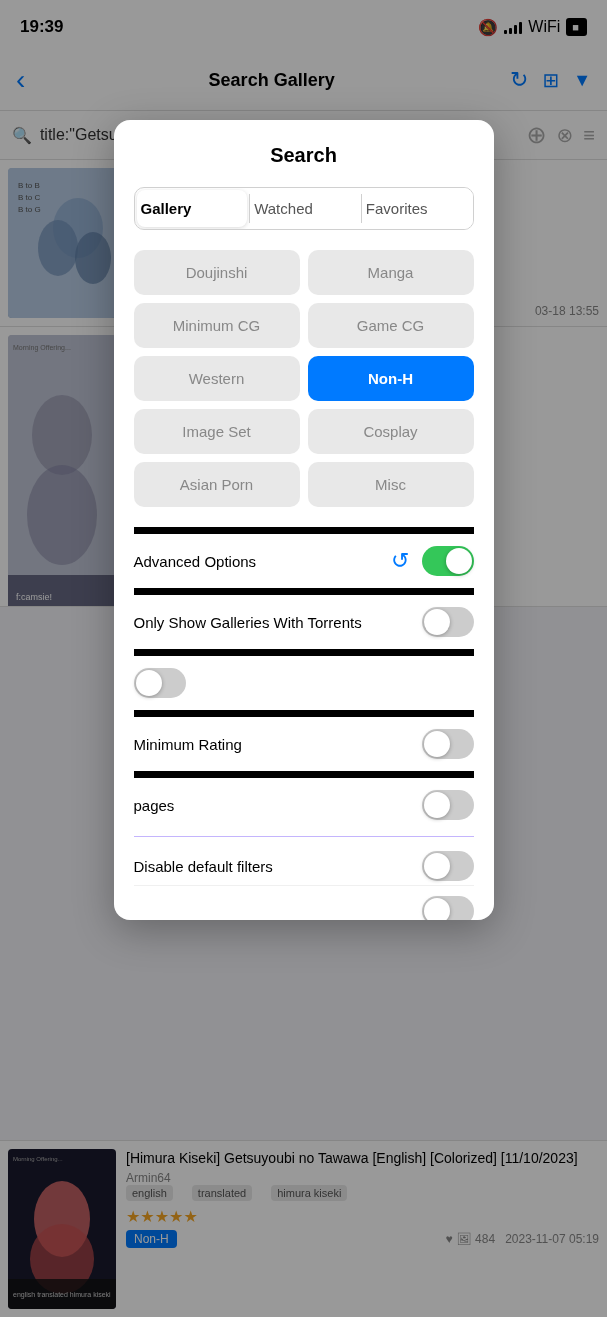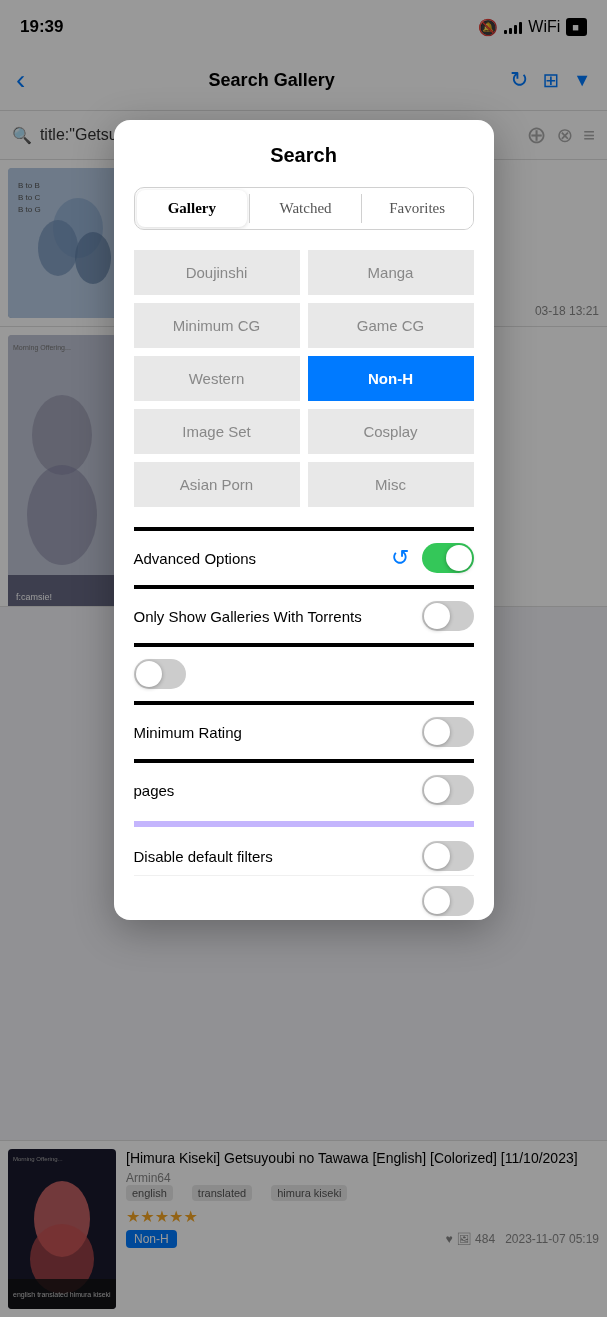--- a/index.html
+++ b/index.html
@@ -219,27 +219,26 @@
     .modal-tabs {
       display: flex;
       border: 1px solid #d0d0d0;
       border-radius: 10px;
       overflow: hidden;
       margin-bottom: 20px;
     }
     .modal-tab {
       flex: 1;
       padding: 10px 4px;
-      text-align: center;
+      text-align: left;
       font-size: 15px;
       color: #555;
       cursor: pointer;
       background: white;
       border: none;
-      font-family: Liberation Serif, serif;
     }
     .modal-tab.active {
       background: white;
       color: #000;
       font-weight: 600;
       box-shadow: 0 1px 4px rgba(0,0,0,0.15);
       border-radius: 8px;
       margin: 2px;
     }
     .modal-tab-divider {
@@ -250,41 +249,41 @@
 
     
     .category-grid {
       display: grid;
       grid-template-columns: 1fr 1fr;
       gap: 8px;
       margin-bottom: 20px;
     }
     .category-btn {
       padding: 14px 20px;
-      border-radius: 0;
+      border-radius: 10px;
       border: none;
       background: #e8e8e8;
       font-size: 15px;
       color: #888;
       cursor: pointer;
       text-align: center;
     }
     .category-btn.selected {
       background: #007aff;
       color: white;
       font-weight: 600;
     }
 
     
     .option-row {
       display: flex;
       align-items: center;
       justify-content: space-between;
       padding: 12px 0;
-      border-top: 4px solid #000000;
+      border-top: 7px solid #000000;
     }
     .option-label {
       font-size: 15px;
       color: #000;
       flex: 1;
     }
     .option-controls {
       display: flex;
       align-items: center;
       gap: 12px;
@@ -325,21 +324,21 @@
     .toggle-track.on .toggle-thumb {
       transform: translateX(22px);
     }
 
     
     .disable-filters-row {
       display: flex;
       align-items: center;
       justify-content: space-between;
       padding: 14px 0 0;
-      border-top: 6px solid #c4b5fd;
+      border-top: 1px solid #c4b5fd;
       margin-top: 4px;
     }
     .disable-filters-label {
       font-size: 15px;
       color: #000;
     }
     .toggle-track.off-gray { background: #ccc; }
   </style>
 </head>
 <body>
@@ -395,21 +394,21 @@
         </svg>
       </div>
     </div>
     <div class="gallery-info">
       <div class="gallery-title">[Himura Kiseki] Getsuyoubi no Tawawa [456–474]</div>
       <div class="gallery-tags">
         <span class="tag">f:miko</span>
       </div>
       <div style="display:flex; justify-content:space-between; margin-top:auto; padding-top:8px;">
         <span class="gallery-count">🖼 19</span>
-        <span class="gallery-meta">03-18 13:21</span>
+        <span class="gallery-meta">03-18 13:55</span>
       </div>
     </div>
   </div>
 
   <div class="gallery-item" style="height:280px; overflow:hidden;">
     <div class="gallery-thumb" style="height:280px;">
       <div style="width:100%; height:100%; background: linear-gradient(160deg, #c8c8d8 0%, #a0a8c0 50%, #9090b0 100%);">
         <svg width="108" height="280" viewBox="0 0 108 280">
           <rect width="108" height="280" fill="#c0c5d5"></rect>
           <text x="5" y="15" font-size="7" fill="#777">Morning Offering...</text>

